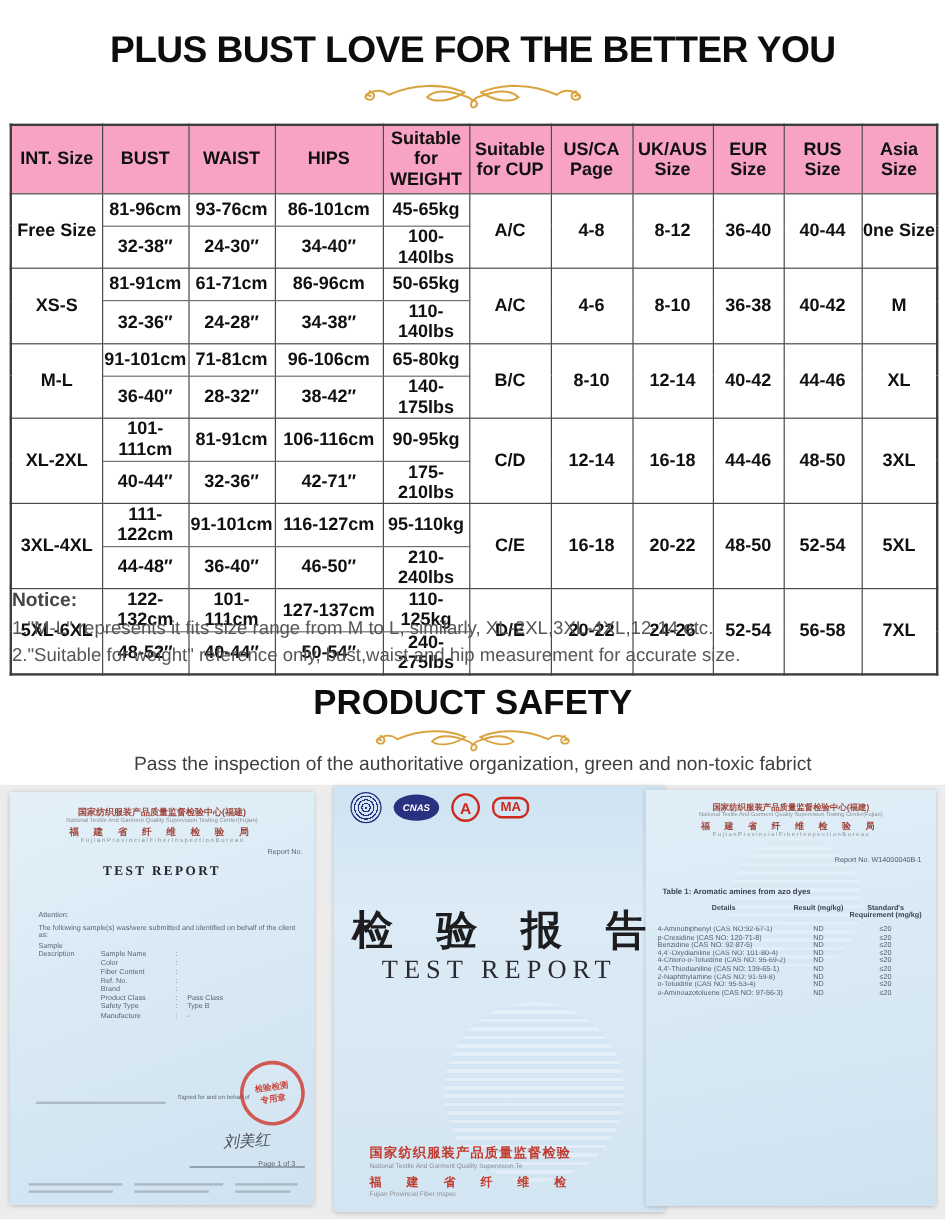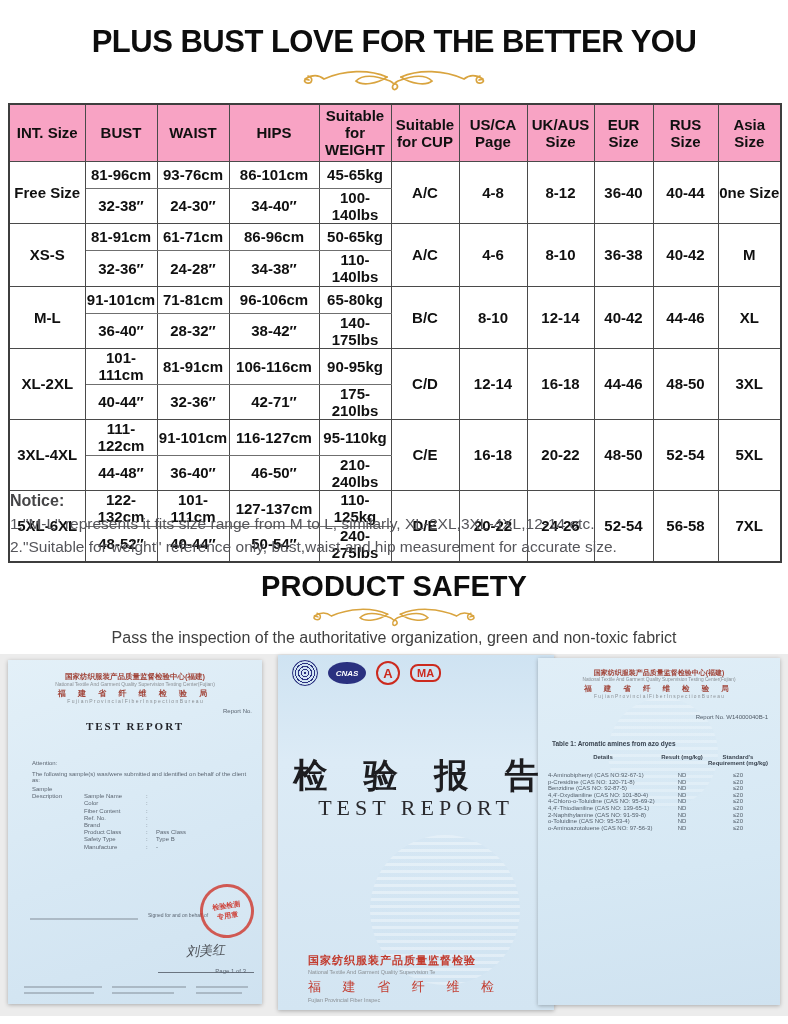--- a/index.html
+++ b/index.html
@@ -89,21 +89,21 @@
     font-size:13px; font-weight:700; display:flex; align-items:center; justify-content:center; }
   .mini-ma { border:2px solid #CC2A1E; border-radius:8px; color:#CC2A1E; font-weight:700;
     font-size:11px; padding:1px 5px; }
   .mp-title-cn { position:absolute; left:0; top:98px; width:100%; text-align:center;
     font-family:"Liberation Serif",serif; font-size:34px; font-weight:700; letter-spacing:14px; text-indent:14px; color:#1d1d20; }
   .mp-title-en { position:absolute; left:0; top:140px; width:100%; text-align:center;
     font-family:"Liberation Serif",serif; font-size:22px; letter-spacing:5px; color:#2a2a2e; }
   .mp-footer { position:absolute; left:30px; top:298px; }
   .mp-f-cn1 { font-size:11px; font-weight:700; color:#c23b2e; letter-spacing:1px; }
   .mp-f-en  { font-size:5.5px; color:#8a8f94; margin-top:1px; }
-  .mp-f-cn2 { font-size:13px; font-weight:400; color:#c23b2e; letter-spacing:9px; margin-top:3px; }
+  .mp-f-cn2 { font-size:10px; font-weight:700; color:#c23b2e; letter-spacing:9px; margin-top:3px; }
   
   .rp-reportno { position:absolute; right:12px; top:56px; font-size:6px; color:#4f5a66; }
   .rp-tabletitle { position:absolute; left:14px; top:82px; font-size:6.5px; font-weight:700; color:#3a4450; }
   .rp-cols { position:absolute; left:10px; top:96px; width:222px; display:flex; font-size:6px; font-weight:700; color:#3a4450; }
   .rp-cols .c1 { width:110px; text-align:center; }
   .rp-cols .c2 { width:48px; text-align:center; }
   .rp-cols .c3 { width:64px; text-align:center; }
   .rp-rows { position:absolute; left:10px; top:114px; width:222px; }
   .rp-row { display:flex; font-size:6px; height:6.6px; line-height:6.6px; color:#55606c; }
   .rp-row .c1 { width:110px; text-align:left; white-space:nowrap; overflow:hidden; }

